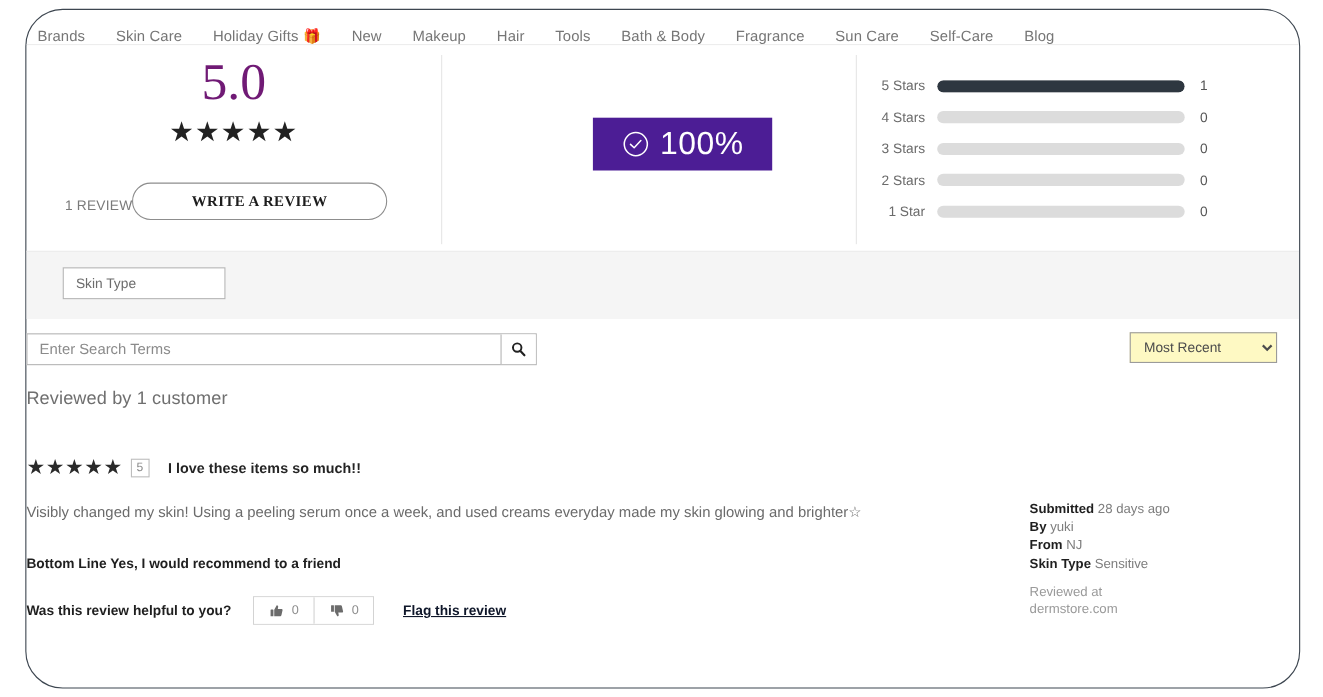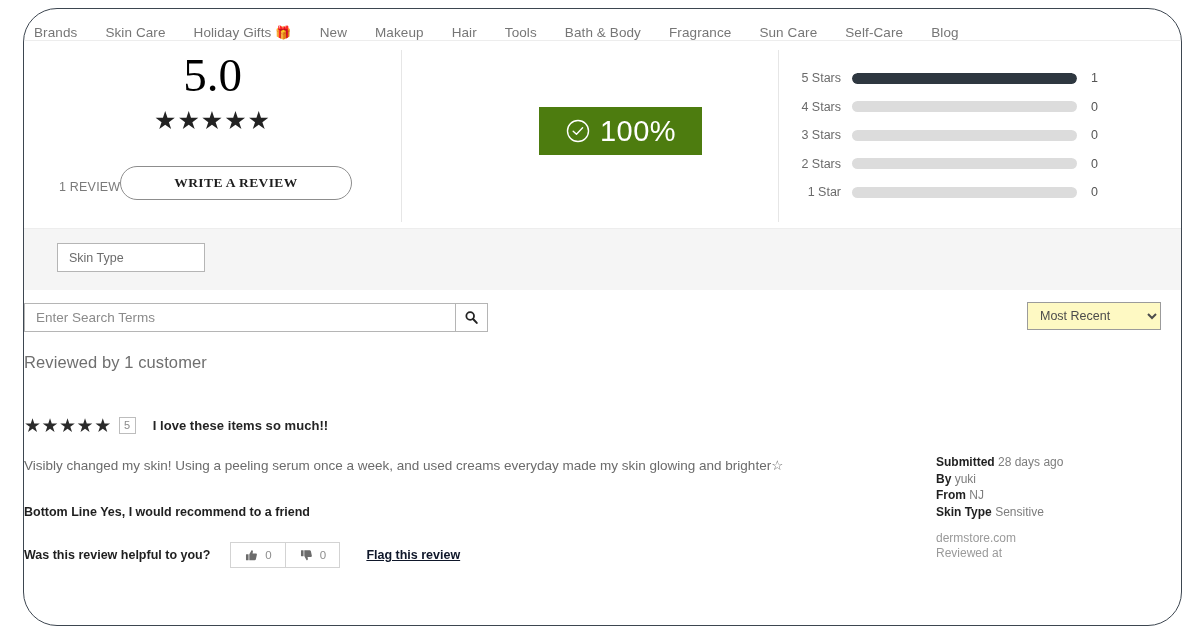--- a/index.html
+++ b/index.html
@@ -65,21 +65,21 @@
     position: absolute;
     left: 0; top: 0;
     width: 377px; height: 186px;
   }
   #score {
     position: absolute;
     left: 0; right: 0; top: 10px;
     text-align: center;
     font-family: "Liberation Serif", serif;
     font-size: 47px;
-    color: #000000;
+    color: #701a75;
     font-weight: 400;
     line-height: 1;
   }
   #summary-stars {
     position: absolute;
     left: 0; right: 0; top: 66px;
     text-align: center;
     font-size: 25px;
     letter-spacing: 1px;
     color: #222;
@@ -418,21 +418,21 @@
     <div class="vdiv" id="vdiv2"></div>
 
     <div id="overall">
       <div id="score">5.0</div>
       <div id="summary-stars">★★★★★</div>
       <div id="review-count">1 REVIEW</div>
       <div id="write-review">WRITE A REVIEW</div>
     </div>
 
     <div id="recommend">
-      <div id="pct-badge" style="background: #4d7c0f;">
+      <div id="pct-badge" style="background: #4c1d95;">
         <svg width="26" height="26" viewBox="0 0 26 26">
           <circle cx="13" cy="13" r="10.5" fill="none" stroke="#ffffff" stroke-width="1.4"></circle>
           <path d="M8.2 13.2 L11.5 16.3 L17.6 9.8" fill="none" stroke="#ffffff" stroke-width="1.4" stroke-linecap="round" stroke-linejoin="round"></path>
         </svg>
         <span id="pct-value">100%</span>
       </div>
     </div>
 
     <div id="histogram">
       <div class="hist-row">
@@ -532,19 +532,19 @@
       </div>
       <span id="flag-review">Flag this review</span>
     </div>
 
     <div id="review-meta">
       <div><span class="k">Submitted</span> <span>28 days ago</span></div>
       <div><span class="k">By</span> <span>yuki</span></div>
       <div><span class="k">From</span> <span>NJ</span></div>
       <div><span class="k">Skin Type</span> <span>Sensitive</span></div>
       <div class="src">
+        <div>Reviewed at</div>
         <div>dermstore.com</div>
-        <div>Reviewed at</div>
       </div>
     </div>
   </div>
 
 </div>
 
 </body></html>

